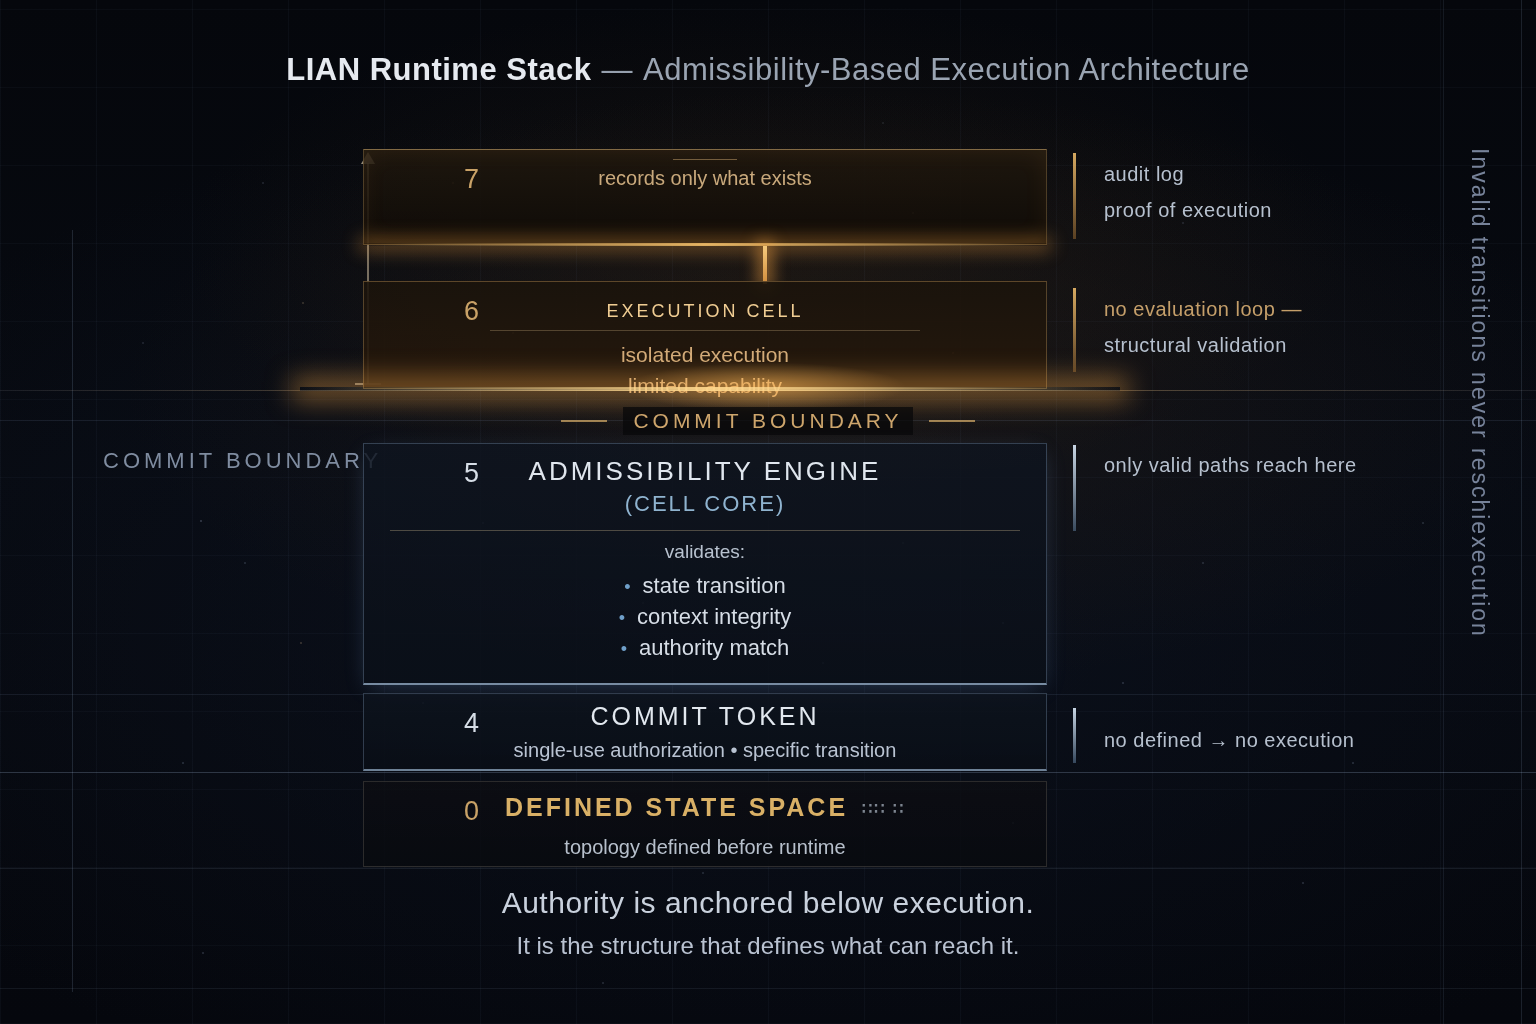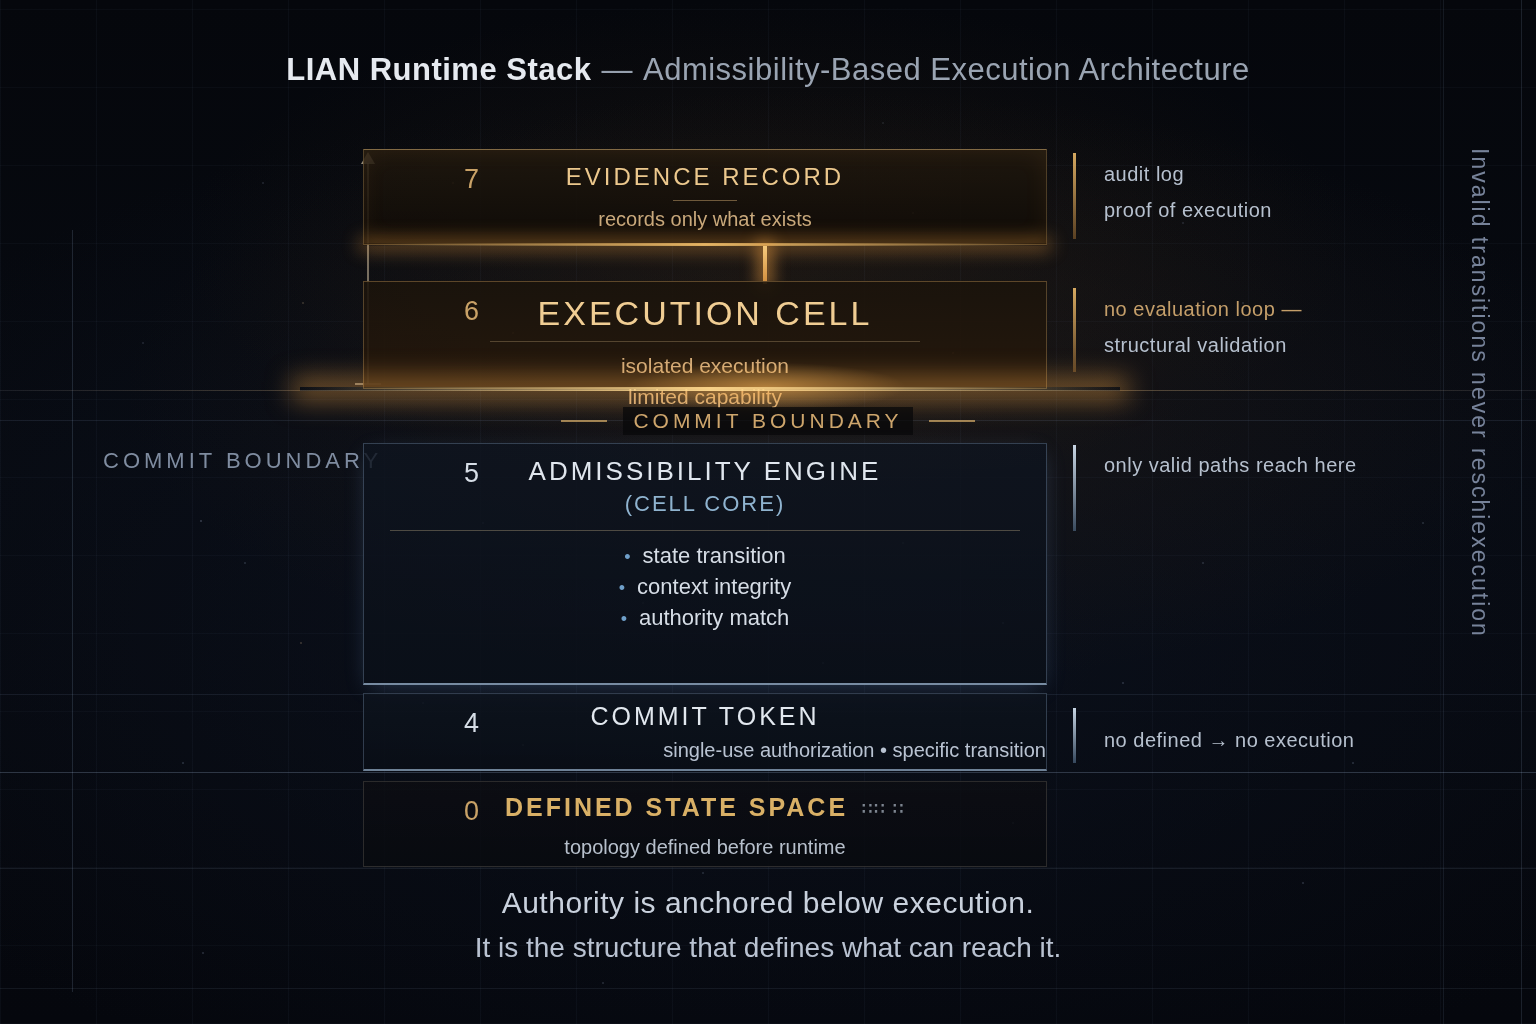--- a/index.html
+++ b/index.html
@@ -46,21 +46,21 @@
   .box7glow{left:363px;top:243px;width:684px;height:3px;
     background:linear-gradient(90deg,rgba(255,160,60,0.1),rgba(255,200,110,0.85),rgba(255,160,60,0.1));
     box-shadow:0 0 18px 4px rgba(255,170,70,0.45);}
   .connector{left:763px;top:246px;width:4px;height:38px;
     background:linear-gradient(180deg,rgba(255,210,130,0.95),rgba(255,170,70,0.8));
     box-shadow:0 0 16px 5px rgba(255,170,70,0.55);}
 
   .box6{top:281px;height:108px;
     background:linear-gradient(180deg,rgba(26,19,11,0.9),rgba(38,24,11,0.92));
     border:1px solid rgba(210,170,105,0.32);}
-  .box6 .ltitle{margin-top:12px;font-size:34px;color:#f0cd93;}
+  .box6 .ltitle{margin-top:19px;font-size:18px;color:#f0cd93;}
   .wdiv{width:430px;height:1px;margin:8px auto 8px;background:rgba(210,180,130,0.3);}
   .box6 .lsub{font-size:21px;color:#d2ab79;line-height:31px;}
   .box6glow{left:300px;top:387px;width:820px;height:4px;
     background:linear-gradient(90deg,rgba(255,170,60,0),rgba(255,215,140,0.95),rgba(255,170,60,0));
     box-shadow:0 0 26px 8px rgba(255,175,75,0.5);}
   .flare{left:566px;top:352px;width:400px;height:70px;border-radius:50%;
     background:radial-gradient(closest-side,rgba(255,190,95,0.5),rgba(255,160,60,0) 70%);}
 
   
   .cbline{left:0;top:420px;width:1536px;height:1px;background:rgba(150,175,210,0.12);}
@@ -82,21 +82,21 @@
   .bullets{margin-top:8px;}
   .bullet{font-size:22px;color:#d6dde6;line-height:30px;}
   .bullet .dot{color:#6f9fc9;padding-right:12px;font-size:18px;}
   .foot5{margin-top:14px;font-size:19px;color:#a3b2c3;}
 
   .box4{top:693px;height:78px;
     background:linear-gradient(180deg,rgba(13,19,29,0.85),rgba(9,14,22,0.9));
     border:1px solid rgba(150,180,215,0.28);
     border-bottom:2px solid rgba(190,220,250,0.55);}
   .box4 .ltitle{margin-top:8px;font-size:25px;color:#e2e8ef;}
-  .box4 .lsub{margin-top:8px;font-size:20px;color:#b9c3d2;text-align:right;}
+  .box4 .lsub{margin-top:8px;font-size:20px;color:#b9c3d2;}
 
   .box0{top:781px;height:86px;
     background:linear-gradient(180deg,rgba(12,13,18,0.8),rgba(8,10,15,0.85));
     border:1px solid rgba(170,160,140,0.22);}
   .box0 .ltitle{margin-top:11px;font-size:25px;color:#d9b066;font-weight:700;}
   .glitch{display:inline-block;margin-left:14px;color:#9aa4b0;font-size:16px;letter-spacing:2px;vertical-align:2px;opacity:0.8;}
   .box0 .lsub{margin-top:14px;font-size:20px;color:#b7c0cc;}
 
   
   .arrowline{left:367px;top:163px;width:2px;height:221px;background:rgba(205,190,160,0.55);}
@@ -112,21 +112,21 @@
   .note{left:1104px;font-size:20px;line-height:36px;color:#b6c0ce;letter-spacing:0.5px;}
   .note .warm{color:#c59f6a;}
 
   
   .sidetext{left:1466px;top:148px;height:520px;
     writing-mode:vertical-rl;font-size:23px;letter-spacing:2px;color:#77839a;}
 
   
   .footer{left:0;right:0;top:886px;text-align:center;}
   .footer .f1{font-size:30px;color:#c9d1dd;letter-spacing:0.5px;}
-  .footer .f2{font-size:28px;color:#b9c2d1;margin-top:12px;}
+  .footer .f2{font-size:24px;color:#b9c2d1;margin-top:12px;}
 
   
   .speck{left:0;top:0;width:2px;height:2px;border-radius:50%;background:transparent;
     box-shadow:
       200px 520px 0 0 rgba(190,210,240,0.25), 244px 562px 0 0 rgba(190,210,240,0.18),
       300px 642px 0 0 rgba(255,220,170,0.22), 422px 702px 0 0 rgba(190,210,240,0.2),
       522px 744px 0 0 rgba(190,210,240,0.25), 642px 602px 0 0 rgba(190,210,240,0.18),
       822px 662px 0 0 rgba(190,210,240,0.22), 902px 542px 0 0 rgba(190,210,240,0.18),
       1002px 622px 0 0 rgba(190,210,240,0.25),1122px 682px 0 0 rgba(190,210,240,0.2),
       1202px 562px 0 0 rgba(190,210,240,0.18),302px 302px 0 0 rgba(255,220,170,0.2),
@@ -159,21 +159,20 @@
   <div class="abs title">
     <span class="brand">LIAN Runtime Stack</span><span class="dash">—</span><span class="sub">Admissibility-Based Execution Architecture</span>
   </div>
 
   <div class="abs arrowline"></div>
   <div class="abs arrowhead"></div>
   <div class="abs arrowbase"></div>
 
   <div class="abs layerbox box7">
     <div class="num">7</div>
-    <div class="ltitle">EVIDENCE RECORD</div>
     <div class="tdiv"></div>
     <div class="lsub">records only what exists</div>
   </div>
   <div class="line box7glow"></div>
   <div class="abs connector"></div>
 
   <div class="abs layerbox box6">
     <div class="num">6</div>
     <div class="ltitle">EXECUTION CELL</div>
     <div class="wdiv"></div>
@@ -189,20 +188,21 @@
     <span class="txt">COMMIT BOUNDARY</span>
     <span class="seg"></span>
   </div>
   <div class="abs cbleft">COMMIT BOUNDARY</div>
 
   <div class="abs layerbox box5">
     <div class="num cool">5</div>
     <div class="ltitle">ADMISSIBILITY ENGINE</div>
     <div class="core">(CELL CORE)</div>
     <div class="div5"></div>
+    <div class="validates">validates:</div>
     <div class="bullets">
       <div class="bullet"><span class="dot">•</span><span>state transition</span></div>
       <div class="bullet"><span class="dot">•</span><span>context integrity</span></div>
       <div class="bullet"><span class="dot">•</span><span>authority match</span></div>
     </div>
   </div>
 
   <div class="abs layerbox box4">
     <div class="num cool">4</div>
     <div class="ltitle">COMMIT TOKEN</div>

